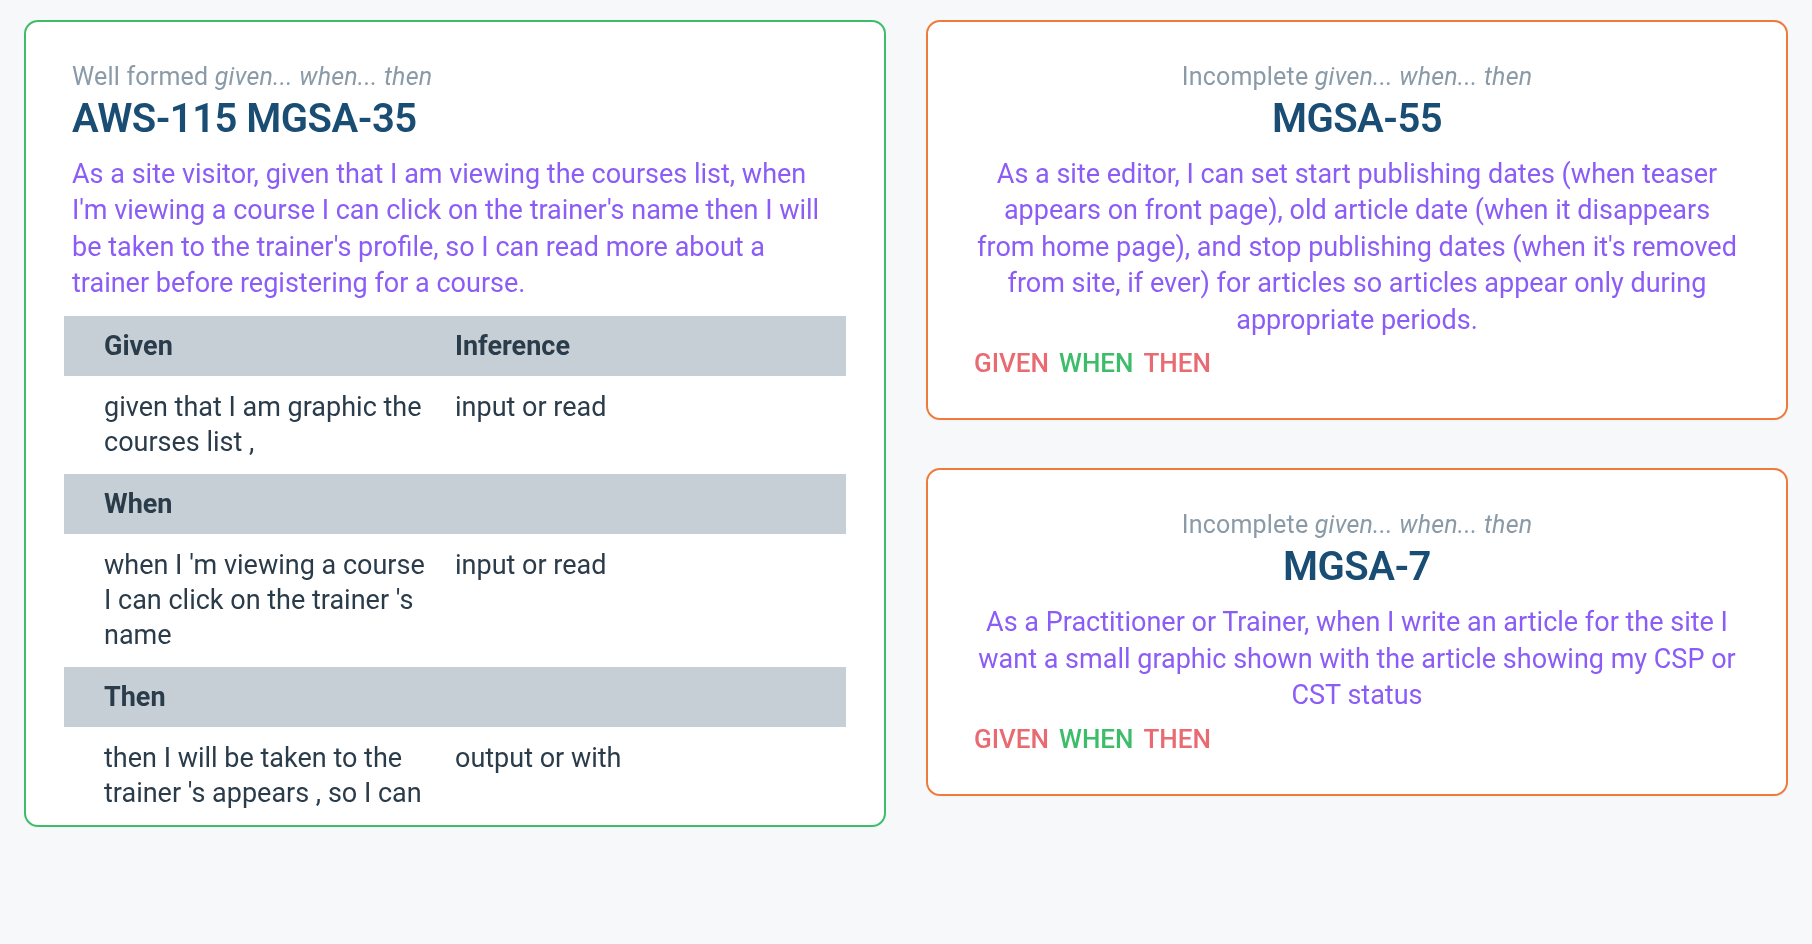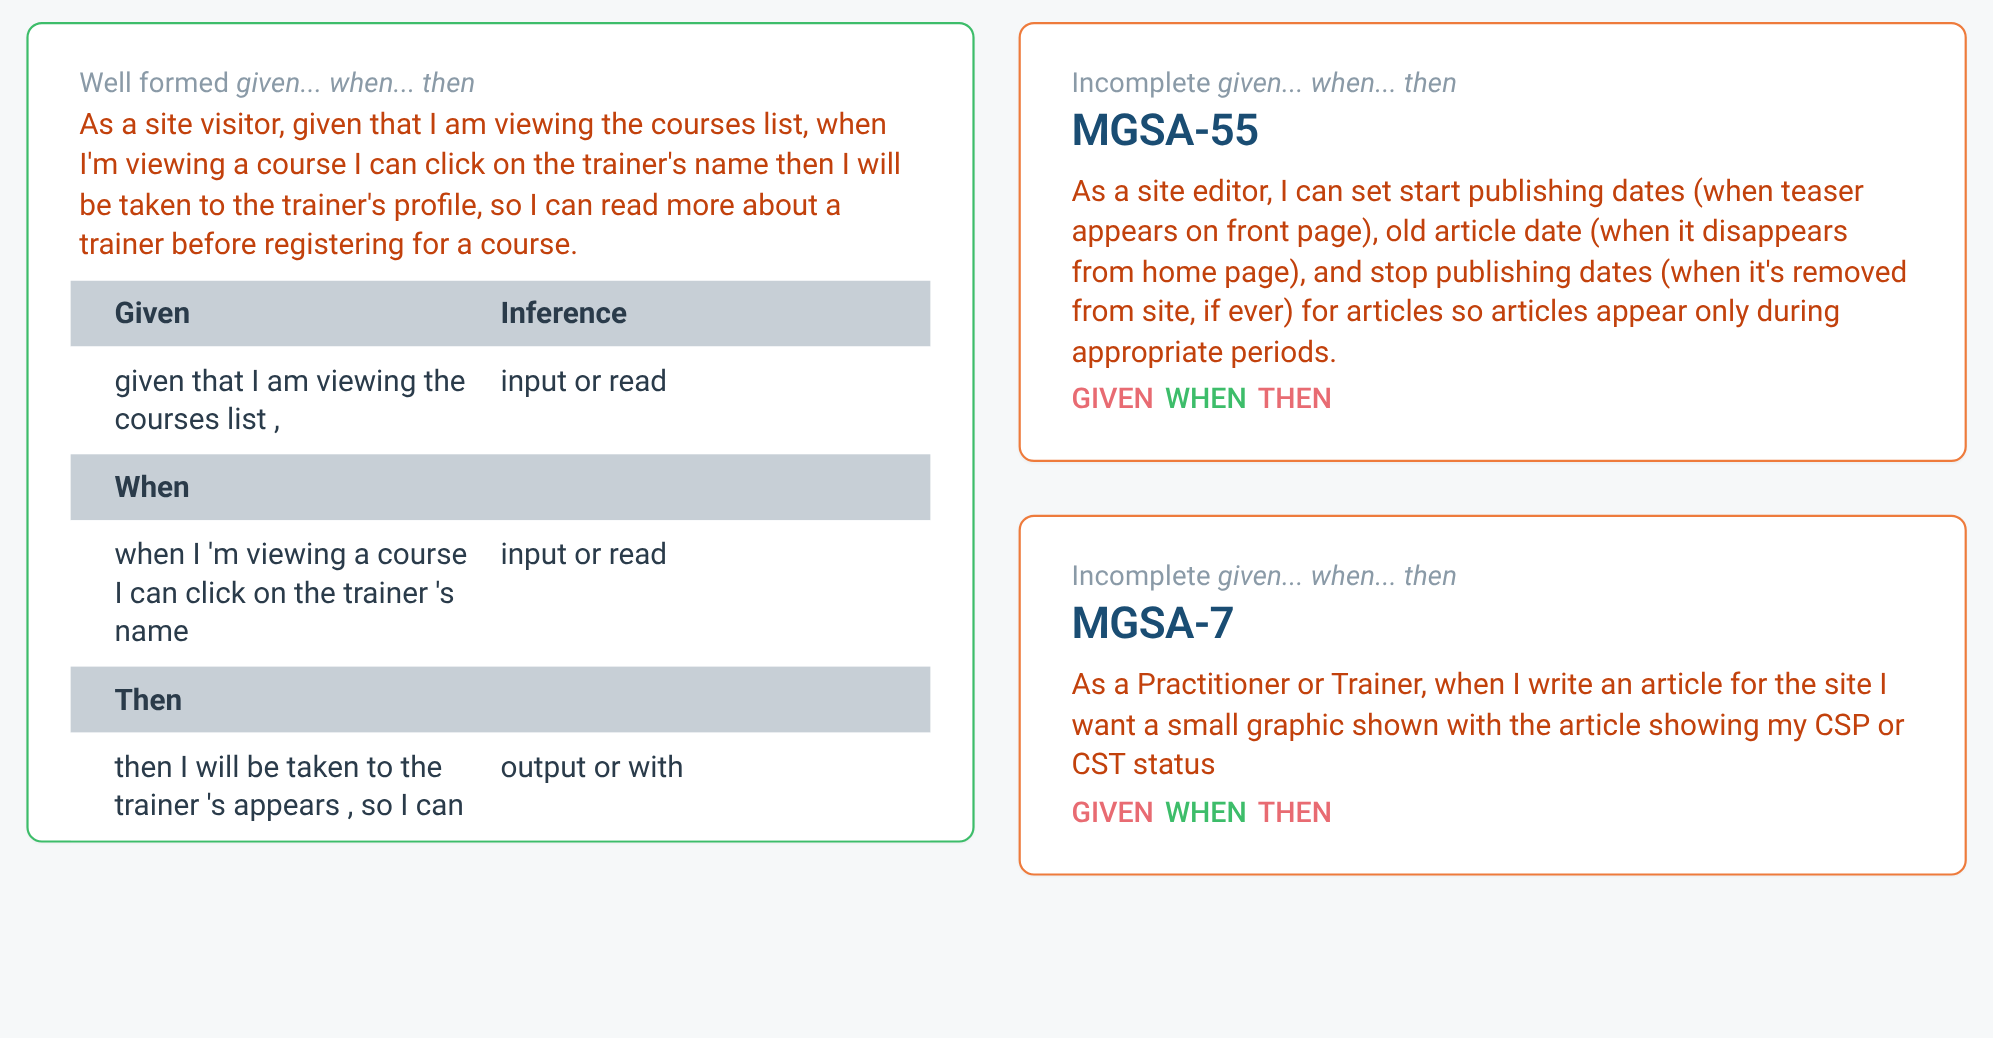--- a/index.html
+++ b/index.html
@@ -31,41 +31,42 @@
       border-radius: 14px;
       padding: 40px 46px 40px 46px;
       border: 2px solid transparent;
       box-shadow: 0 1px 2px rgba(0,0,0,0.03);
     }
     .card.well-formed {
       border-color: #3dbd6a;
     }
     .card.incomplete {
       border-color: #ee7b3c;
+      text-align: center;
     }
     .status-label {
       font-size: 25px;
       color: #8a9aa7;
       margin-bottom: 4px;
       letter-spacing: 0.2px;
     }
     .status-label .italic {
       font-style: italic;
     }
     .card-title {
       font-size: 40px;
       font-weight: 600;
       color: #1a4d73;
       margin-bottom: 14px;
       letter-spacing: -0.5px;
     }
     .card-body {
       font-size: 27px;
       line-height: 1.35;
-      color: #c2410c;
+      color: #8b5cf6;
       margin-bottom: 10px;
     }
     .tags {
       font-size: 26px;
       font-weight: 500;
       display: flex;
       gap: 10px;
       margin-top: 4px;
     }
     .tag-given { color: #e86b72; }
@@ -122,31 +123,32 @@
 </head>
 <body>
 
 <div class="container">
 
   <div class="column">
     <div class="card well-formed left-card">
       <div class="status-label">
         <span>Well formed </span><span class="italic">given... when... then</span>
       </div>
+      <div class="card-title">AWS-115 MGSA-35</div>
       <div class="card-body">As a site visitor, given that I am viewing the courses list, when I'm viewing a course I can click on the trainer's name then I will be taken to the trainer's profile, so I can read more about a trainer before registering for a course.</div>
 
       <div class="left-table-wrapper">
         <div class="analysis-table">
 
           <div class="section-header">
             <div class="col-left">Given</div>
             <div class="col-right">Inference</div>
           </div>
           <div class="section-row">
-            <div class="col-left">given that I am viewing the courses list ,</div>
+            <div class="col-left">given that I am graphic the courses list ,</div>
             <div class="col-right">input or read</div>
           </div>
 
           <div class="section-header">
             <div class="col-left">When</div>
             <div class="col-right"></div>
           </div>
           <div class="section-row">
             <div class="col-left">when I 'm viewing a course I can click on the trainer 's name</div>
             <div class="col-right">input or read</div>

